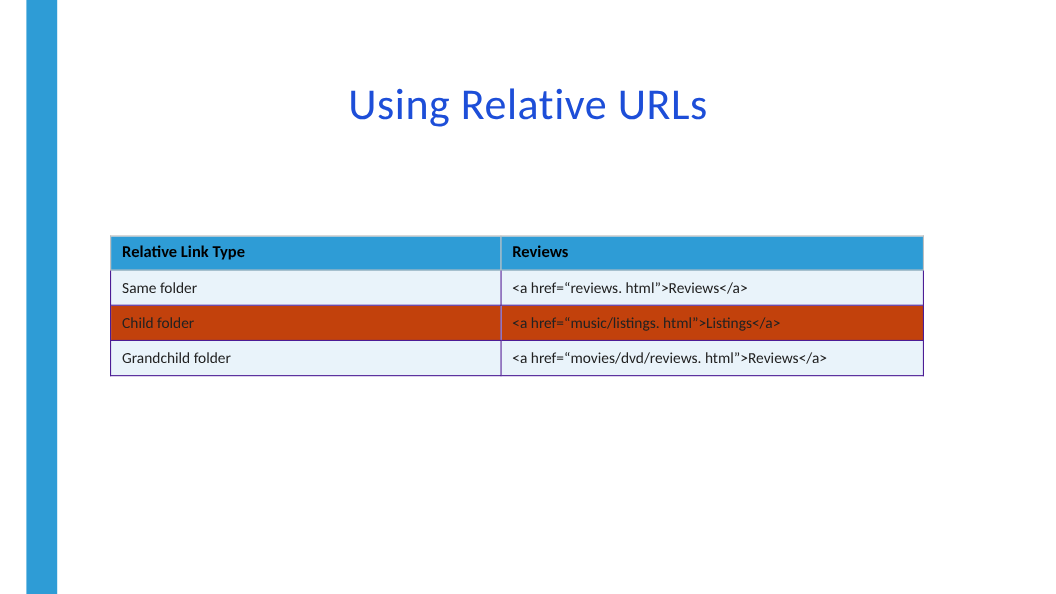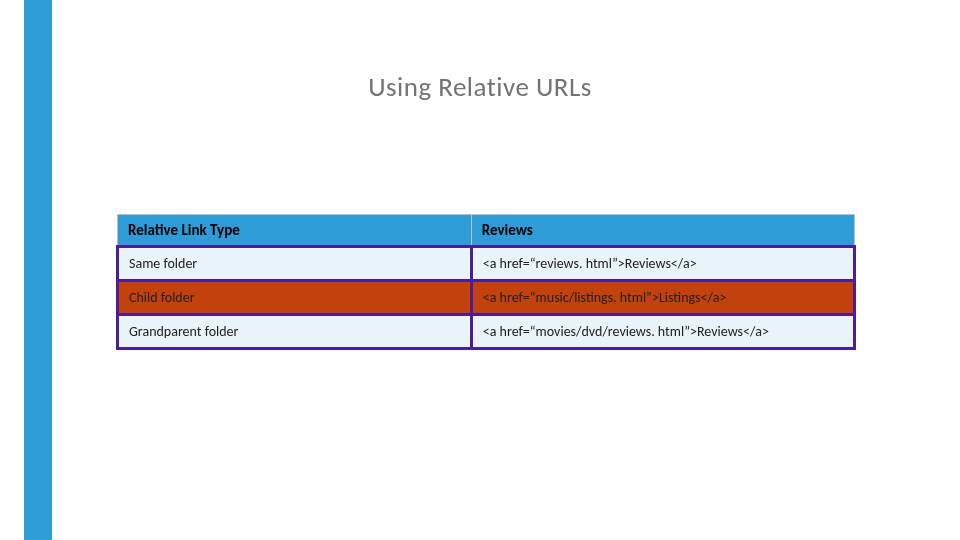--- a/index.html
+++ b/index.html
@@ -19,48 +19,48 @@
     width: 28px;
     height: 540px;
     background: #2e9cd6;
   }
   .title {
     position: absolute;
     top: 70px;
     left: 0;
     width: 960px;
     text-align: center;
-    font-size: 27px;
+    font-size: 40px;
     font-weight: 400;
-    color: #737373;
+    color: #1d4ed8;
     letter-spacing: 0.5px;
   }
   .tbl {
     position: absolute;
-    left: 116px;
+    left: 100px;
     top: 214px;
     width: 740px;
     border-collapse: collapse;
     table-layout: fixed;
   }
   .tbl col.c1 { width: 48%; }
   .tbl col.c2 { width: 52%; }
   .tbl th {
     background: #2e9cd6;
     color: #000;
     font-weight: 700;
     text-align: left;
     font-size: 15px;
     padding: 6px 10px;
     border: 1px solid #bfbfbf;
   }
   .tbl td {
     font-size: 14px;
     padding: 7px 10px;
-    border: 3px solid #4c1d95;
+    border: 1px solid #4c1d95;
     color: #222;
     white-space: nowrap;
     overflow: hidden;
   }
   .tbl tr.row-even td { background: #e9f3fa; }
   .tbl tr.row-odd  td { background: #c2410c; }
 </style>
 </head>
 <body>
 
@@ -82,17 +82,17 @@
   <tbody>
     <tr class="row-even">
       <td>Same folder</td>
       <td>&lt;a href=“reviews. html”&gt;Reviews&lt;/a&gt;</td>
     </tr>
     <tr class="row-odd">
       <td>Child folder</td>
       <td>&lt;a href=“music/listings. html”&gt;Listings&lt;/a&gt;</td>
     </tr>
     <tr class="row-even">
-      <td>Grandparent folder</td>
+      <td>Grandchild folder</td>
       <td>&lt;a href=“movies/dvd/reviews. html”&gt;Reviews&lt;/a&gt;</td>
     </tr>
   </tbody>
 </table>
 
 </body></html>

